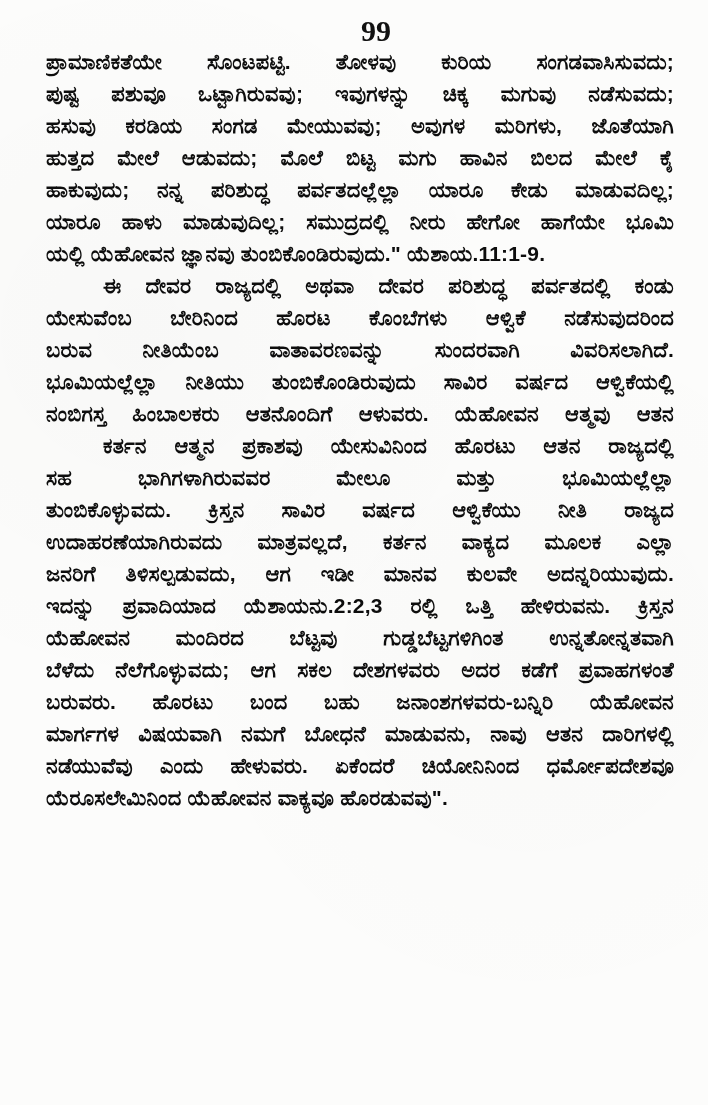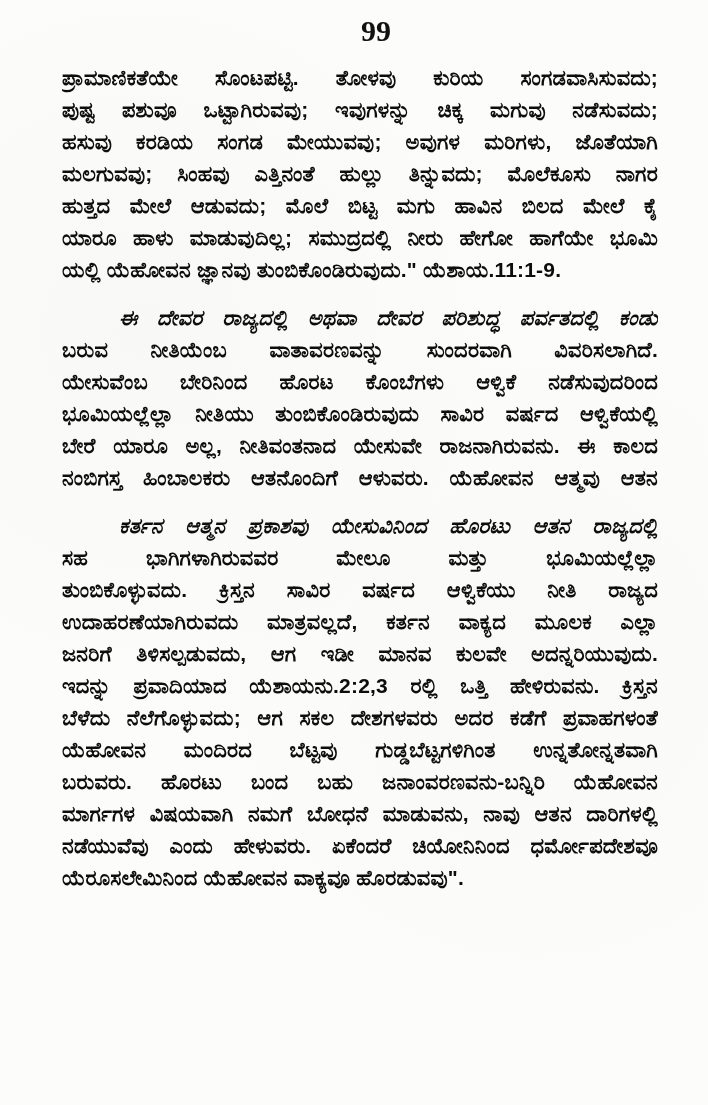--- a/index.html
+++ b/index.html
@@ -22,83 +22,81 @@
     top: 0; left: 0; right: 0; bottom: 0;
   }
   .page-text {
     position: absolute;
     top: 46px;
     left: 46px;
     right: 34px;
     color: #0d0d0d;
   }
   .para {
-    margin: 16px;
+    margin: 0;
     padding: 0;
   }
   .line {
     font-size: 21px;
     line-height: 32px;
     height: 32px;
     overflow: hidden;
     font-weight: 600;
     letter-spacing: 0.2px;
     text-align: justify;
     text-align-last: justify;
     white-space: nowrap;
   }
   .line.last {
     text-align: left;
     text-align-last: left;
   }
   .para.indent .line:first-child {
     text-indent: 57px;
-    font-style: italic;
   }
   .page-number {
     margin-top: 14px;
     text-align: center;
     font-family: "Liberation Serif", "DejaVu Serif", serif;
     font-size: 30px;
     font-weight: bold;
     color: #111;
     padding-left: 44px;
   }
 </style>
 </head>
 <body>
 
 <div class="scan-page">
   <div class="page-text">
       <div class="para">
         <div class="line">ಪ್ರಾಮಾಣಿಕತೆಯೇ ಸೊಂಟಪಟ್ಟಿ. ತೋಳವು ಕುರಿಯ ಸಂಗಡವಾಸಿಸುವದು;</div>
         <div class="line">ಪುಷ್ಟ ಪಶುವೂ ಒಟ್ಟಾಗಿರುವವು; ಇವುಗಳನ್ನು ಚಿಕ್ಕ ಮಗುವು ನಡೆಸುವದು;</div>
         <div class="line">ಹಸುವು ಕರಡಿಯ ಸಂಗಡ ಮೇಯುವವು; ಅವುಗಳ ಮರಿಗಳು, ಜೊತೆಯಾಗಿ</div>
-        <div class="line">ಮಲಗುವವು; ಸಿಂಹವು ಎತ್ತಿನಂತೆ ಹುಲ್ಲು ತಿನ್ನುವದು; ಮೊಲೆಕೂಸು ನಾಗರ</div>
         <div class="line">ಹುತ್ತದ ಮೇಲೆ ಆಡುವದು; ಮೊಲೆ ಬಿಟ್ಟ ಮಗು ಹಾವಿನ ಬಿಲದ ಮೇಲೆ ಕೈ</div>
+        <div class="line">ಹಾಕುವುದು; ನನ್ನ ಪರಿಶುದ್ಧ ಪರ್ವತದಲ್ಲೆಲ್ಲಾ ಯಾರೂ ಕೇಡು ಮಾಡುವದಿಲ್ಲ;</div>
         <div class="line">ಯಾರೂ ಹಾಳು ಮಾಡುವುದಿಲ್ಲ; ಸಮುದ್ರದಲ್ಲಿ ನೀರು ಹೇಗೋ ಹಾಗೆಯೇ ಭೂಮಿ</div>
         <div class="line last">ಯಲ್ಲಿ ಯೆಹೋವನ ಜ್ಞಾನವು ತುಂಬಿಕೊಂಡಿರುವುದು." ಯೆಶಾಯ.11:1-9.</div>
       </div>
       <div class="para indent">
         <div class="line">ಈ ದೇವರ ರಾಜ್ಯದಲ್ಲಿ ಅಥವಾ ದೇವರ ಪರಿಶುದ್ಧ ಪರ್ವತದಲ್ಲಿ ಕಂಡು</div>
+        <div class="line">ಯೇಸುವೆಂಬ ಬೇರಿನಿಂದ ಹೊರಟ ಕೊಂಬೆಗಳು ಆಳ್ವಿಕೆ ನಡೆಸುವುದರಿಂದ</div>
         <div class="line">ಬರುವ ನೀತಿಯೆಂಬ ವಾತಾವರಣವನ್ನು ಸುಂದರವಾಗಿ ವಿವರಿಸಲಾಗಿದೆ.</div>
-        <div class="line">ಯೇಸುವೆಂಬ ಬೇರಿನಿಂದ ಹೊರಟ ಕೊಂಬೆಗಳು ಆಳ್ವಿಕೆ ನಡೆಸುವುದರಿಂದ</div>
         <div class="line">ಭೂಮಿಯಲ್ಲೆಲ್ಲಾ ನೀತಿಯು ತುಂಬಿಕೊಂಡಿರುವುದು ಸಾವಿರ ವರ್ಷದ ಆಳ್ವಿಕೆಯಲ್ಲಿ</div>
-        <div class="line">ಬೇರೆ ಯಾರೂ ಅಲ್ಲ, ನೀತಿವಂತನಾದ ಯೇಸುವೇ ರಾಜನಾಗಿರುವನು. ಈ ಕಾಲದ</div>
         <div class="line">ನಂಬಿಗಸ್ತ ಹಿಂಬಾಲಕರು ಆತನೊಂದಿಗೆ ಆಳುವರು. ಯೆಹೋವನ ಆತ್ಮವು ಆತನ</div>
       </div>
       <div class="para indent">
         <div class="line">ಕರ್ತನ ಆತ್ಮನ ಪ್ರಕಾಶವು ಯೇಸುವಿನಿಂದ ಹೊರಟು ಆತನ ರಾಜ್ಯದಲ್ಲಿ</div>
         <div class="line">ಸಹ ಭಾಗಿಗಳಾಗಿರುವವರ ಮೇಲೂ ಮತ್ತು ಭೂಮಿಯಲ್ಲೆಲ್ಲಾ</div>
         <div class="line">ತುಂಬಿಕೊಳ್ಳುವದು. ಕ್ರಿಸ್ತನ ಸಾವಿರ ವರ್ಷದ ಆಳ್ವಿಕೆಯು ನೀತಿ ರಾಜ್ಯದ</div>
         <div class="line">ಉದಾಹರಣೆಯಾಗಿರುವದು ಮಾತ್ರವಲ್ಲದೆ, ಕರ್ತನ ವಾಕ್ಯದ ಮೂಲಕ ಎಲ್ಲಾ</div>
         <div class="line">ಜನರಿಗೆ ತಿಳಿಸಲ್ಪಡುವದು, ಆಗ ಇಡೀ ಮಾನವ ಕುಲವೇ ಅದನ್ನರಿಯುವುದು.</div>
         <div class="line">ಇದನ್ನು ಪ್ರವಾದಿಯಾದ ಯೆಶಾಯನು.2:2,3 ರಲ್ಲಿ ಒತ್ತಿ ಹೇಳಿರುವನು. ಕ್ರಿಸ್ತನ</div>
+        <div class="line">ಯೆಹೋವನ ಮಂದಿರದ ಬೆಟ್ಟವು ಗುಡ್ಡಬೆಟ್ಟಗಳಿಗಿಂತ ಉನ್ನತೋನ್ನತವಾಗಿ</div>
         <div class="line">ಬೆಳೆದು ನೆಲೆಗೊಳ್ಳುವದು; ಆಗ ಸಕಲ ದೇಶಗಳವರು ಅದರ ಕಡೆಗೆ ಪ್ರವಾಹಗಳಂತೆ</div>
-        <div class="line">ಯೆಹೋವನ ಮಂದಿರದ ಬೆಟ್ಟವು ಗುಡ್ಡಬೆಟ್ಟಗಳಿಗಿಂತ ಉನ್ನತೋನ್ನತವಾಗಿ</div>
-        <div class="line">ಬರುವರು. ಹೊರಟು ಬಂದ ಬಹು ಜನಾಂವರಣವನು-ಬನ್ನಿರಿ ಯೆಹೋವನ</div>
+        <div class="line">ಬರುವರು. ಹೊರಟು ಬಂದ ಬಹು ಜನಾಂಶಗಳವರು-ಬನ್ನಿರಿ ಯೆಹೋವನ</div>
         <div class="line">ಮಾರ್ಗಗಳ ವಿಷಯವಾಗಿ ನಮಗೆ ಬೋಧನೆ ಮಾಡುವನು, ನಾವು ಆತನ ದಾರಿಗಳಲ್ಲಿ</div>
         <div class="line">ನಡೆಯುವೆವು ಎಂದು ಹೇಳುವರು. ಏಕೆಂದರೆ ಚಿಯೋನಿನಿಂದ ಧರ್ಮೋಪದೇಶವೂ</div>
         <div class="line last">ಯೆರೂಸಲೇಮಿನಿಂದ ಯೆಹೋವನ ವಾಕ್ಯವೂ ಹೊರಡುವವು".</div>
       </div>
     </div>
   <div class="page-number">99</div>
 </div>
 
 </body></html>

